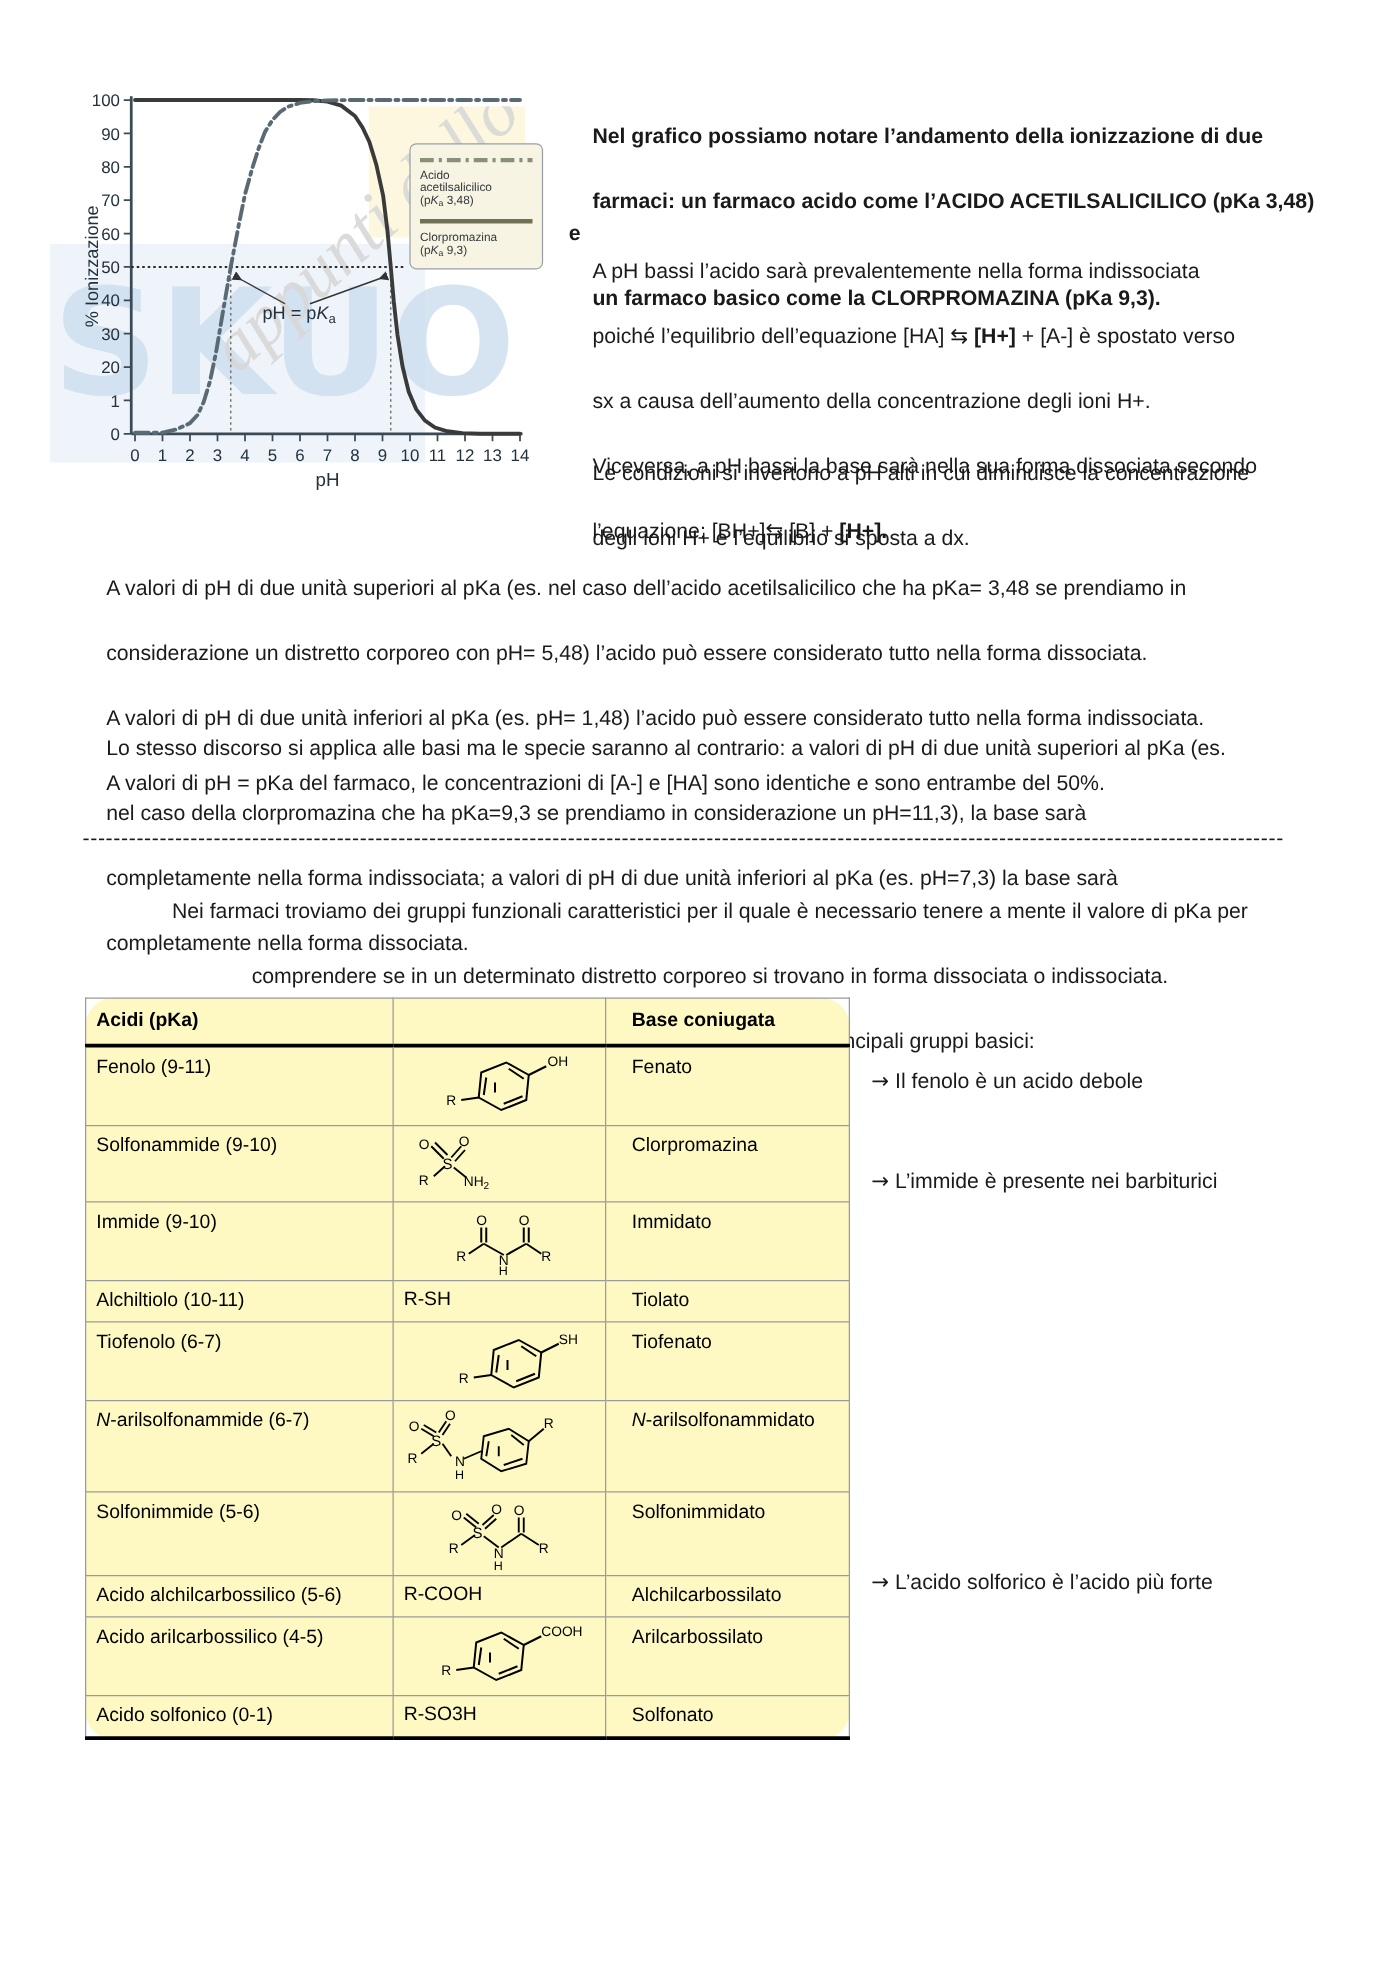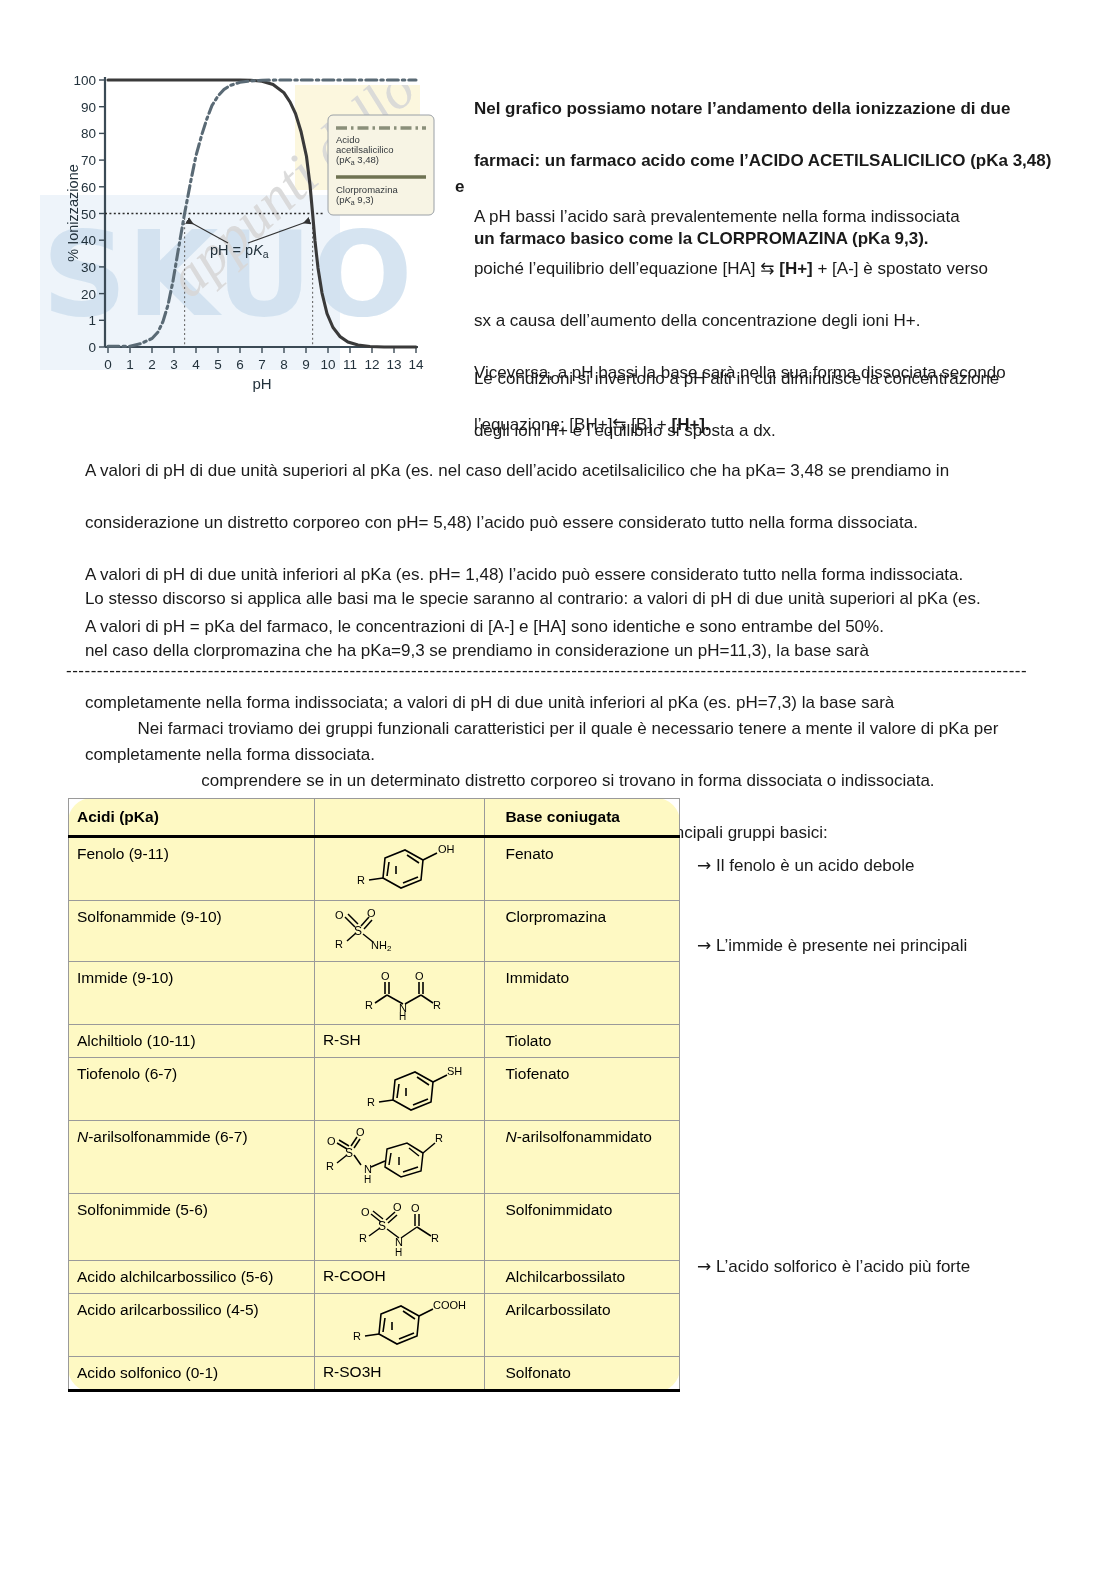--- a/index.html
+++ b/index.html
@@ -538,20 +538,20 @@
       </tr>
     </tbody>
   </table>
 
   <div class="annot" style="top:853px;">
     <span class="arrow-glyph">→</span>
     <span>Il fenolo è un acido debole</span>
   </div>
   <div class="annot" style="top:933px;">
     <span class="arrow-glyph">→</span>
-    <span>L’immide è presente nei principali</span>
+    <span>L’immide è presente nei barbiturici</span>
   </div>
   <div class="annot" style="top:1254px;">
     <span class="arrow-glyph">→</span>
     <span>L’acido solforico è l’acido più forte</span>
   </div>
 
 </div>
 
 </body></html>

